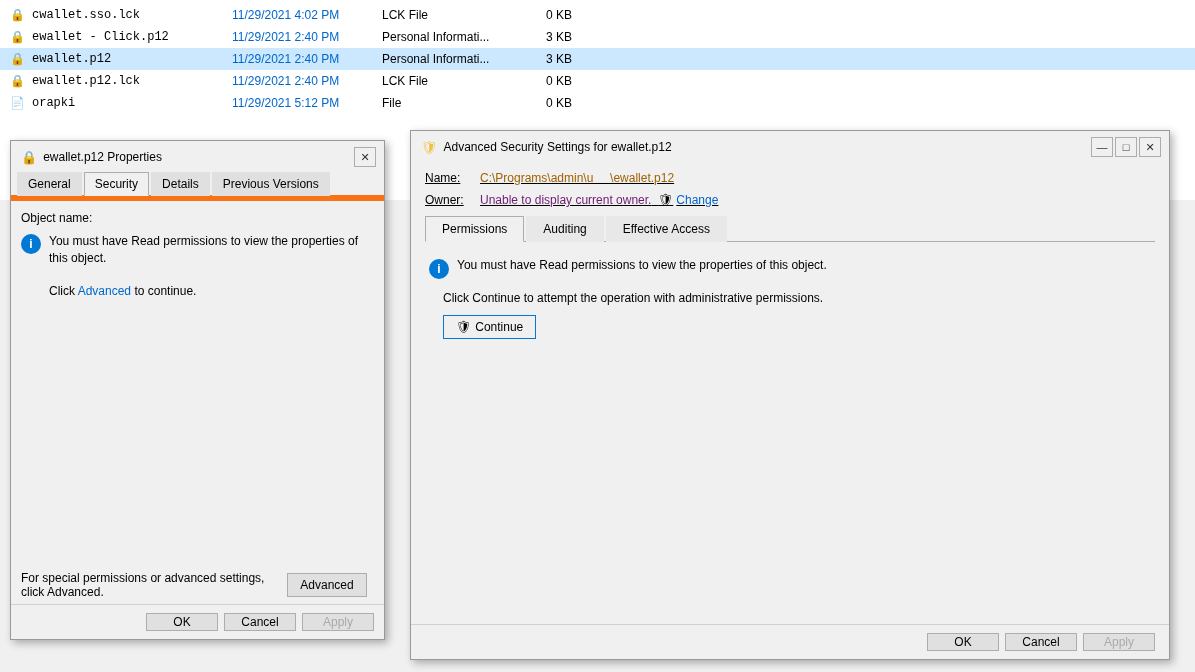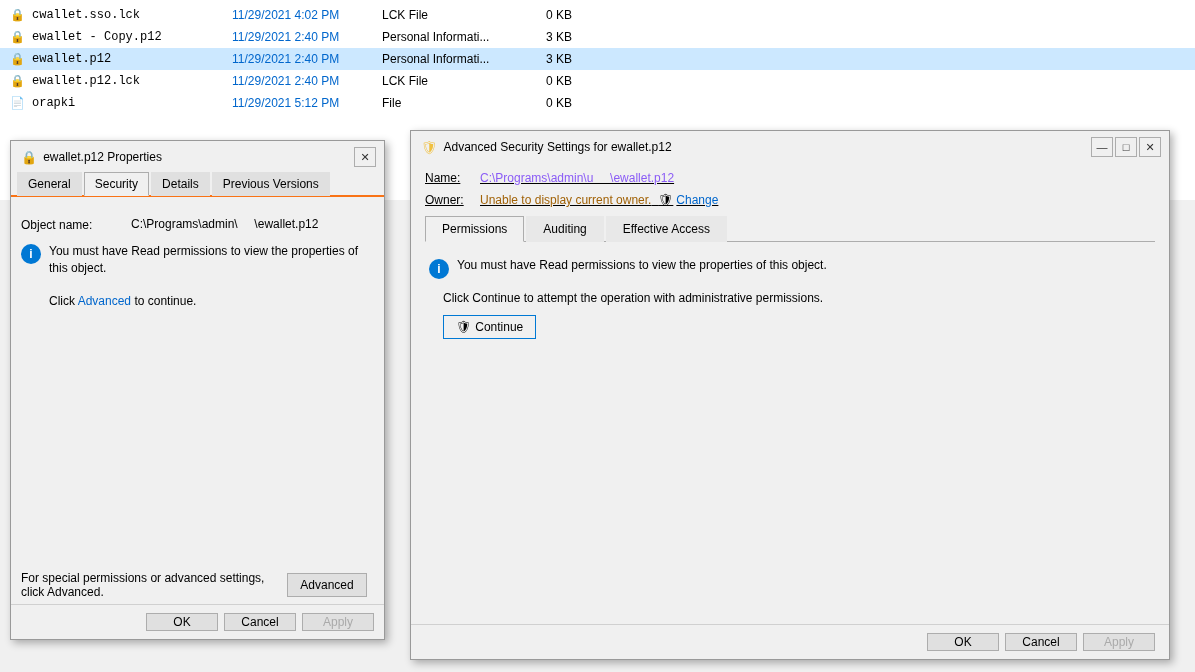--- a/index.html
+++ b/index.html
@@ -108,22 +108,22 @@
       top: 140px;
       left: 10px;
       width: 375px;
       height: 500px;
     }
 
     
     .tabs-container {
       display: flex;
       gap: 0;
-      border-bottom: 2px solid #f97316;
-      margin-bottom: 8px;
+      border-bottom: 6px solid #f97316;
+      margin-bottom: 0;
       padding: 0 6px;
     }
     .tab {
       padding: 4px 10px;
       border: 1px solid transparent;
       border-bottom: none;
       cursor: pointer;
       background: #e0e0e0;
       margin-right: 2px;
       font-size: 12px;
@@ -274,24 +274,24 @@
       text-decoration: underline;
     }
     .adv-field-label {
       width: 55px;
       font-size: 12px;
       font-weight: normal;
       color: #000;
     }
     .adv-field-value {
       font-size: 12px;
+      color: #701a75;
+    }
+    .adv-field-path {
       color: #a16207;
-    }
-    .adv-field-path {
-      color: #8b5cf6;
     }
 
     .adv-tabs-container {
       display: flex;
       border-bottom: 1px solid #adadad;
       margin-top: 8px;
     }
     .adv-tab {
       padding: 5px 16px;
       border: 1px solid transparent;
@@ -365,21 +365,21 @@
   <div id="file-rows-container">
       <div class="file-row">
       <span class="file-icon">🔒</span>
       <span class="file-name">cwallet.sso.lck</span>
       <span class="file-date">11/29/2021 4:02 PM</span>
       <span class="file-type">LCK File</span>
       <span class="file-size">0 KB</span>
     </div>
       <div class="file-row">
       <span class="file-icon">🔒</span>
-      <span class="file-name">ewallet - Copy.p12</span>
+      <span class="file-name">ewallet - Click.p12</span>
       <span class="file-date">11/29/2021 2:40 PM</span>
       <span class="file-type">Personal Informati...</span>
       <span class="file-size">3 KB</span>
     </div>
       <div class="file-row selected">
       <span class="file-icon">🔒</span>
       <span class="file-name">ewallet.p12</span>
       <span class="file-date">11/29/2021 2:40 PM</span>
       <span class="file-type">Personal Informati...</span>
       <span class="file-size">3 KB</span>
@@ -417,21 +417,20 @@
         <div class="tab">General</div>
         <div class="tab active">Security</div>
         <div class="tab">Details</div>
         <div class="tab">Previous Versions</div>
       </div>
   </div>
 
   <div class="tab-content">
     <div class="field-row">
       <span class="field-label">Object name:</span>
-      <span class="field-value" style="border:none;background:transparent;">C:\Programs\admin\&nbsp;&nbsp;&nbsp;&nbsp;&nbsp;\ewallet.p12</span>
     </div>
     <div class="info-box">
       <div class="info-icon">
         <span>i</span>
       </div>
       <div class="info-text">
         <span>You must have Read permissions to view the properties of this object.</span><br>
         <br>
         <span>Click </span><a class="info-link">Advanced</a><span> to continue.</span>
       </div>

